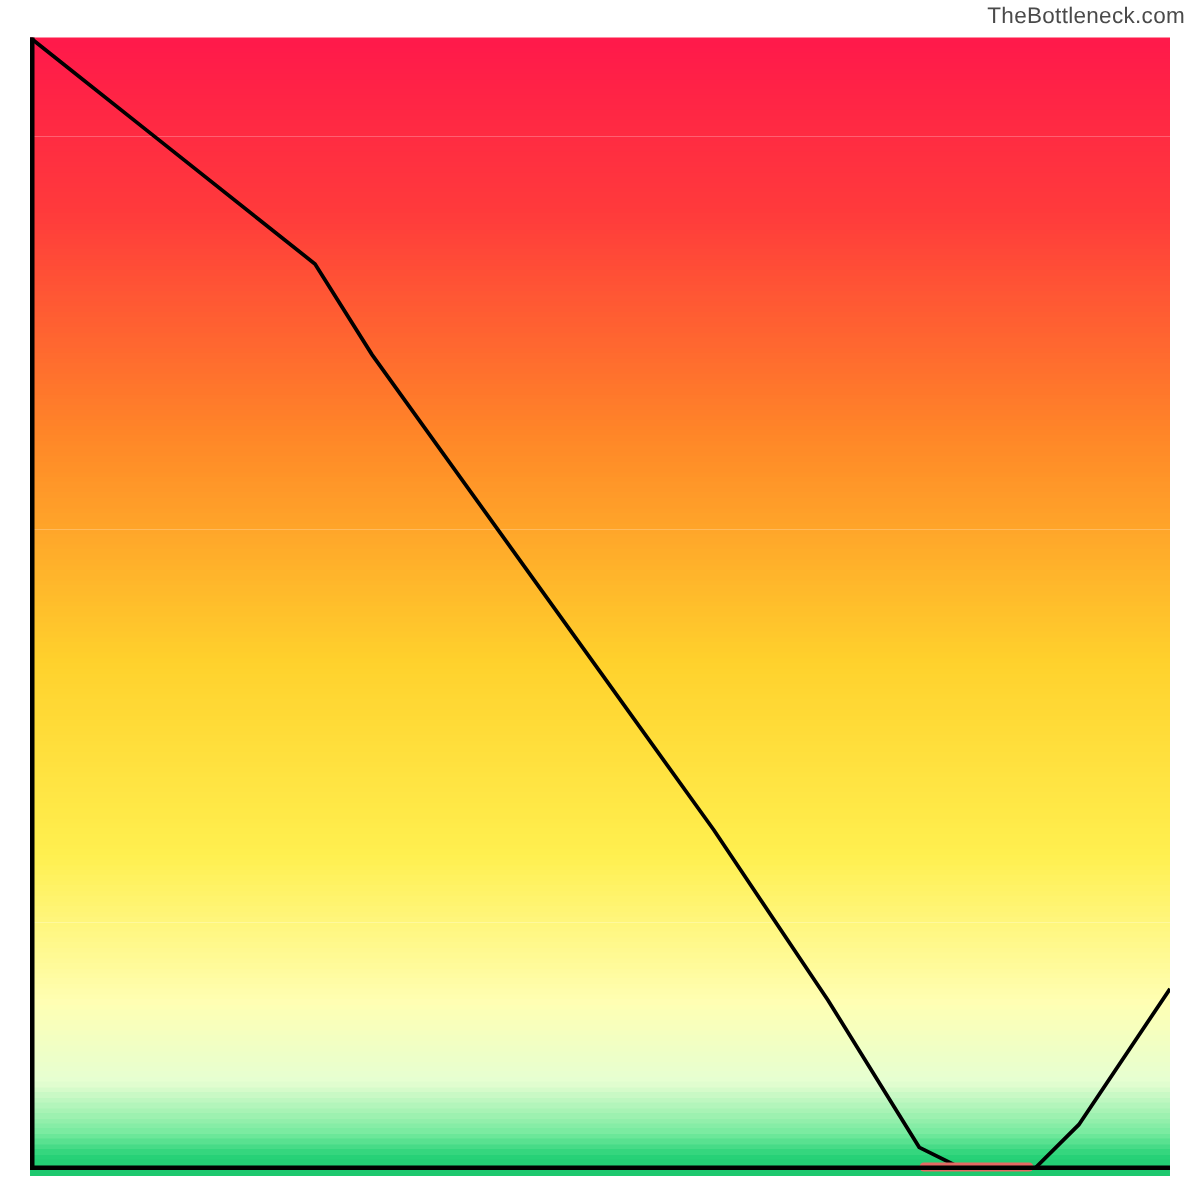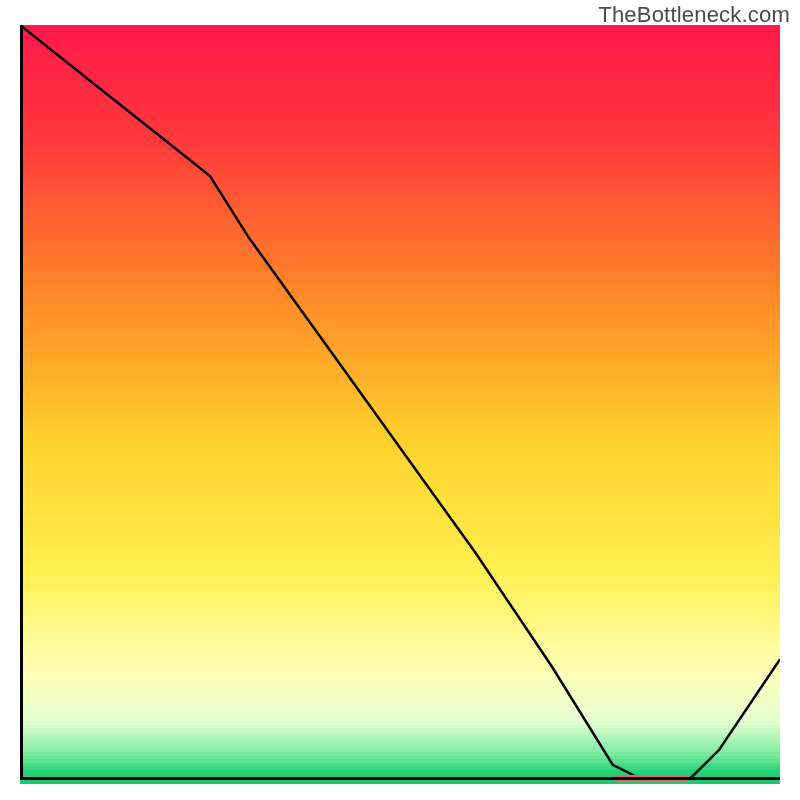--- a/index.html
+++ b/index.html
@@ -34,21 +34,21 @@
     left: 20px;
     top: 25px;
     width: 760px;
     height: 755px;
   }
   #watermark {
     position: absolute;
     top: 2px;
     right: 10px;
     color: #4a4a4a;
-    font-size: 22px;
+    font-size: 15px;
     font-weight: 400;
     letter-spacing: 0.2px;
   }
   #marker {
     position: absolute;
     height: 6px;
     background: #e46a63;
     border-radius: 3px;
   }
   

